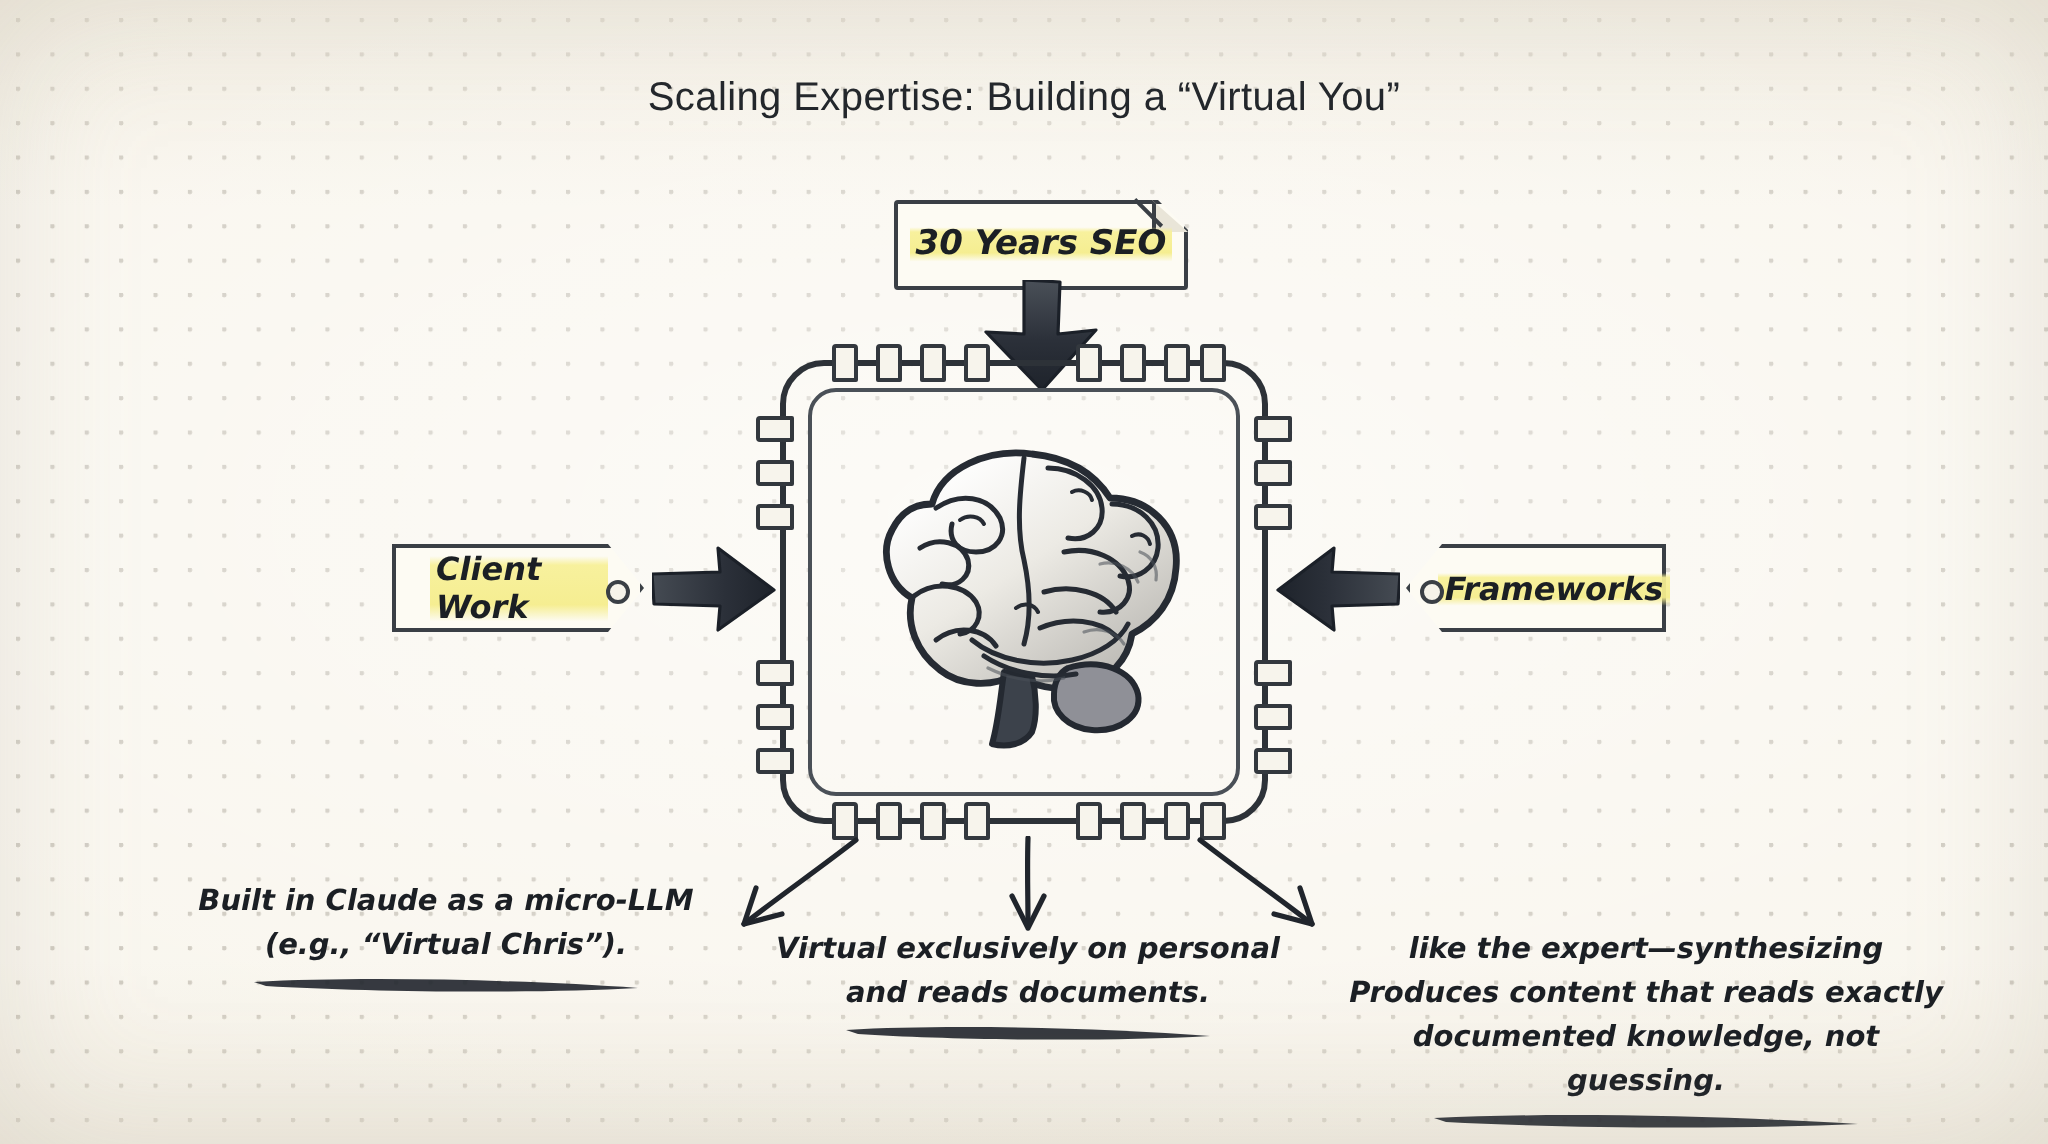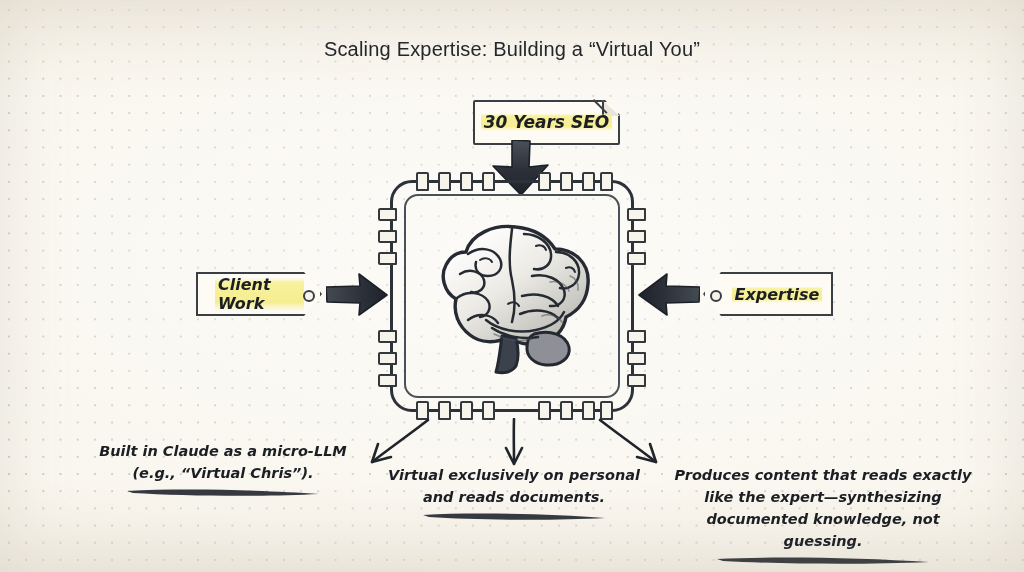--- a/index.html
+++ b/index.html
@@ -54,21 +54,21 @@
   .hand {
     font-family: "DejaVu Sans", sans-serif;
     font-style: italic;
     font-weight: bold;
     color: #1b1f24;
   }
 
   
   #sticky-note {
     position: absolute;
-    left: 473px; top: 100px;
+    left: 447px; top: 100px;
     width: 147px; height: 45px;
   }
   #sticky-note .note-body {
     position: absolute; inset: 0;
     background: #fdfbf3;
     border: 2px solid #3a3f45;
     border-radius: 2px;
     clip-path: polygon(0 0, calc(100% - 15px) 0, 100% 15px, 100% 100%, 0 100%);
     box-shadow: 1px 2px 3px rgba(60,56,48,0.18);
   }
@@ -224,21 +224,21 @@
   <div class="tag-hole"></div>
   <div class="tag-text hand">
     <span class="hl">Client Work</span>
   </div>
 </div>
 
 <div class="tag" id="tag-frameworks">
   <div class="tag-body"></div>
   <div class="tag-hole"></div>
   <div class="tag-text hand">
-    <span class="hl">Expertise</span>
+    <span class="hl">Frameworks</span>
   </div>
 </div>
 
 <svg class="block-arrow" id="arrow-top" style="left:482px; top:140px;" width="78" height="56" viewBox="0 0 78 56">
   <defs>
     <linearGradient id="gdark" x1="0" y1="0" x2="0" y2="1">
       <stop offset="0%" stop-color="#4a5058"></stop>
         <stop offset="55%" stop-color="#2b3039"></stop>
         <stop offset="100%" stop-color="#1e232b"></stop>
     </linearGradient>
@@ -382,21 +382,21 @@
 
 <div class="caption hand" id="caption-center">
   <div>Virtual exclusively on personal</div>
   <div>and reads documents.</div>
   <svg class="cap-rule" width="190" height="11" viewBox="0 0 190 11">
     <path d="M4 4 C56 1 132 3 186 7 C132 10 56 9 10 6" fill="#20252c" opacity="0.9"></path>
   </svg>
 </div>
 
 <div class="caption hand" id="caption-right">
+  <div>like the expert—synthesizing</div>
   <div>Produces content that reads exactly</div>
-  <div>like the expert—synthesizing</div>
   <div>documented knowledge, not guessing.</div>
   <svg class="cap-rule" width="220" height="11" viewBox="0 0 220 11">
     <path d="M4 4 C66 1 150 3 216 7 C150 10 66 9 10 6" fill="#20252c" opacity="0.9"></path>
   </svg>
 </div>
 
 <div id="vignette"></div>
 
 </body></html>

